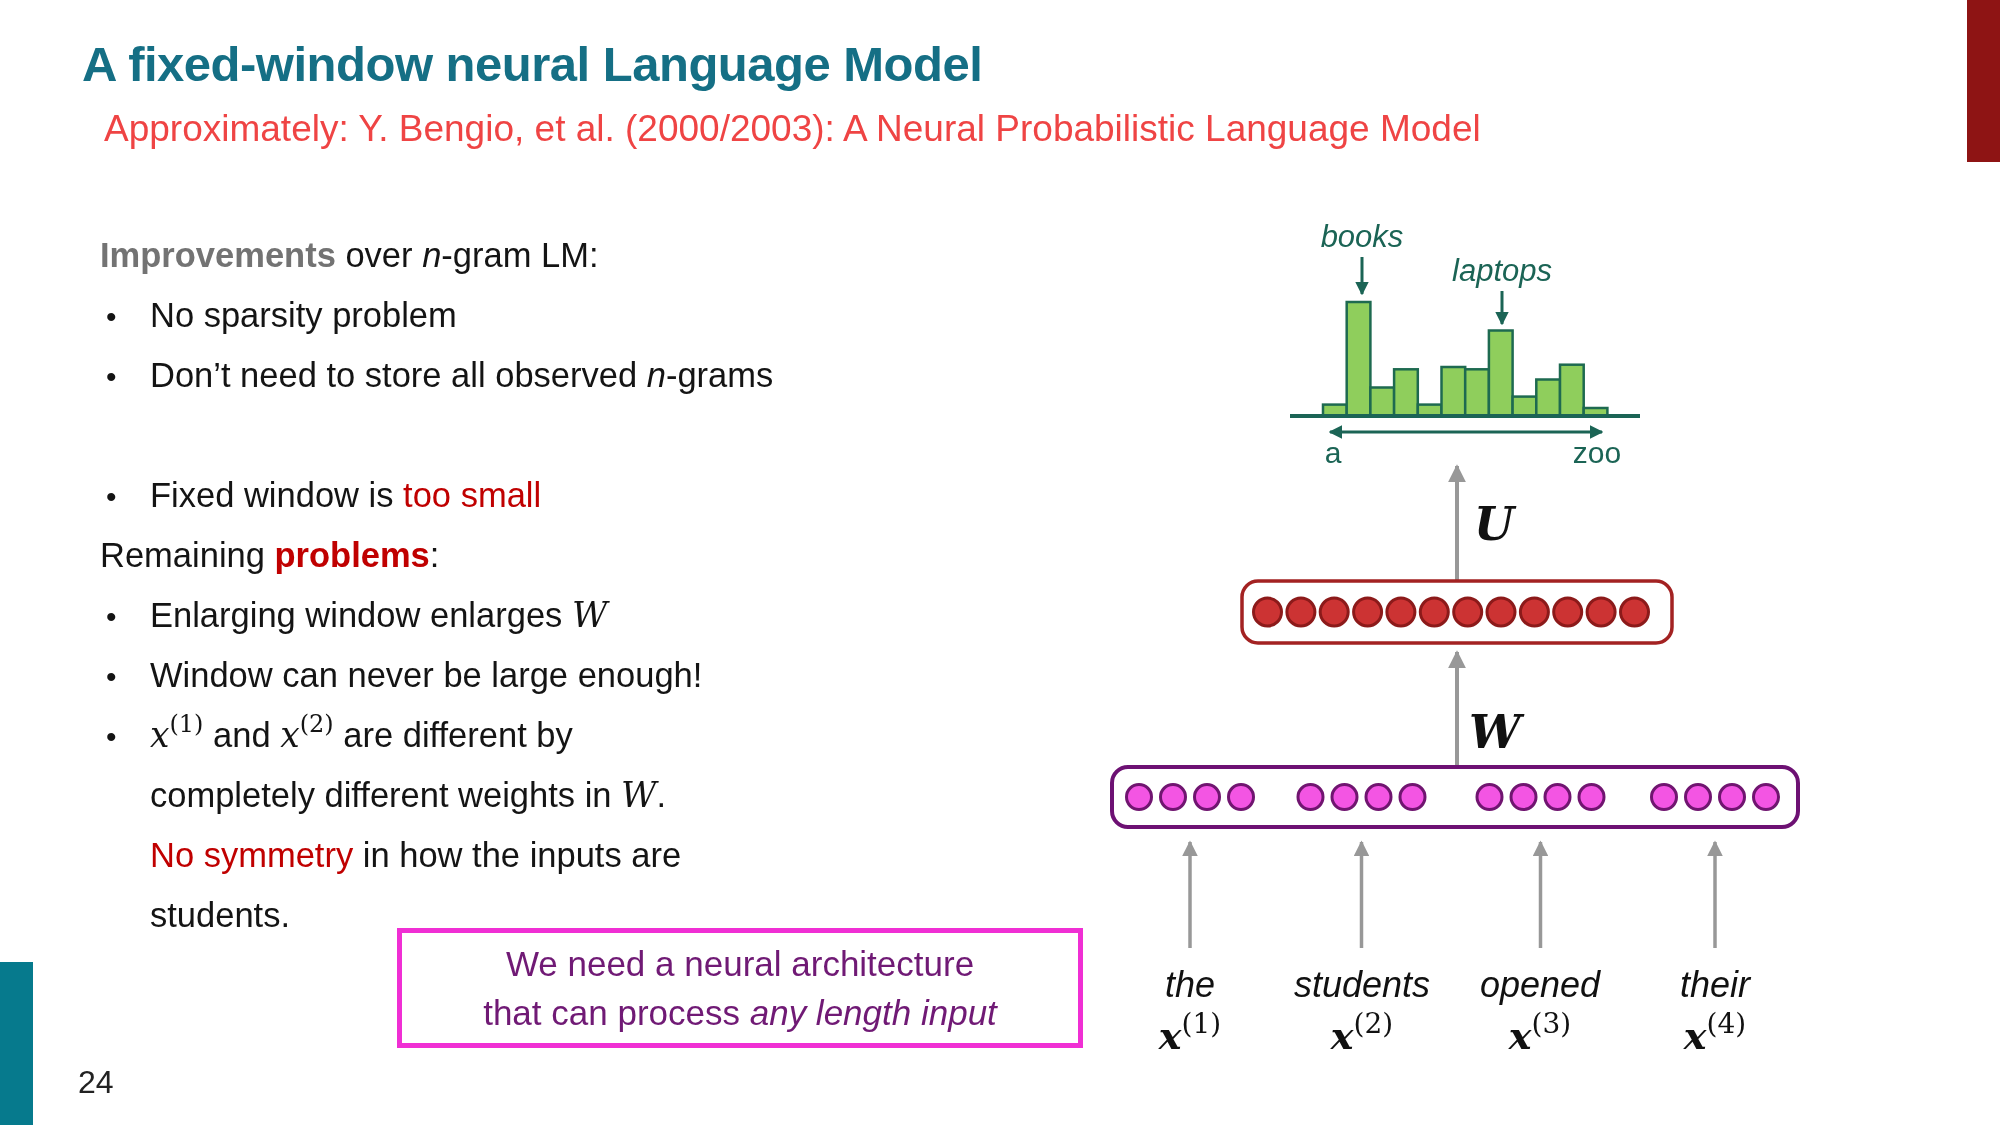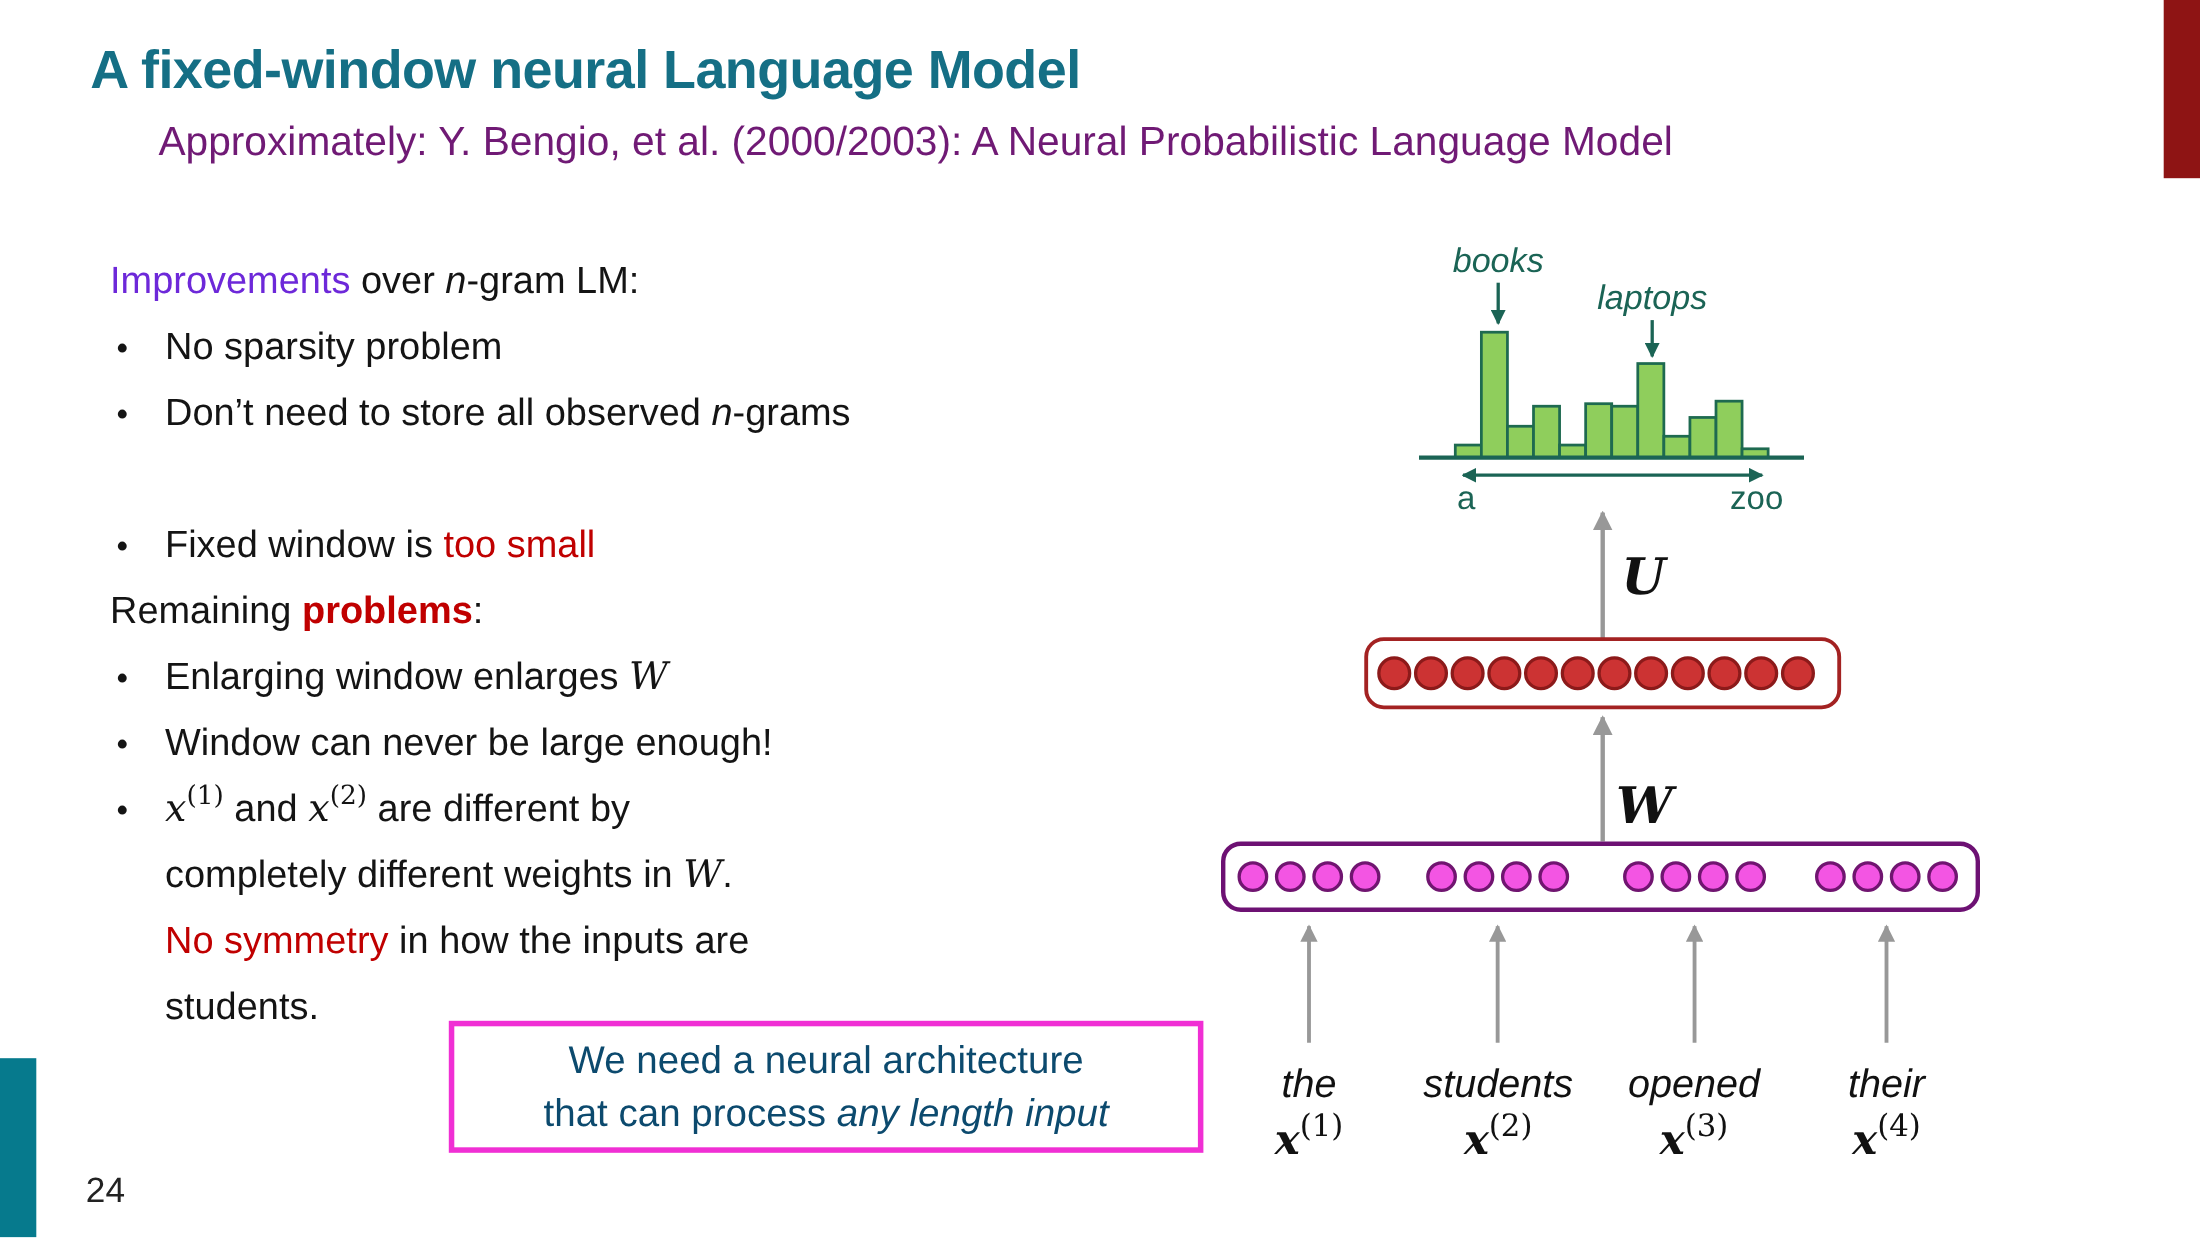--- a/index.html
+++ b/index.html
@@ -5,38 +5,38 @@
   html,body{margin:0;padding:0;background:#ffffff;}
   .slide{position:relative;width:2000px;height:1125px;background:#ffffff;overflow:hidden;
          font-family:"Liberation Sans",sans-serif;color:#161616;}
 
   
   .bar-top-right{position:absolute;left:1967px;top:0;width:33px;height:162px;background:#8e1414;}
   .bar-bottom-left{position:absolute;left:0;top:962px;width:33px;height:163px;background:#067a8d;}
 
   
   .title{position:absolute;left:82px;top:36px;font-size:49px;font-weight:700;color:#156f85;letter-spacing:-0.5px;}
-  .subtitle{position:absolute;left:104px;top:108px;font-size:37px;color:#701a75;margin-left:40px;}
+  .subtitle{position:absolute;left:104px;top:108px;font-size:37px;color:#ef4444;}
 
   
   .left-col{position:absolute;left:100px;top:225px;width:940px;font-size:34.5px;line-height:60px;color:#141414;}
   .line{height:60px;white-space:nowrap;}
   .bullet{display:inline-block;width:50px;text-indent:6px;font-size:30px;}
   .cont{padding-left:50px;}
-  .green-b{color:#6d28d9;font-weight:400;}
+  .green-b{color:#737373;font-weight:700;}
   .red-b{color:#c00000;font-weight:700;}
   .red{color:#c00000;}
   .it{font-style:italic;}
   .mx{font-family:"DejaVu Serif",serif;font-style:italic;}
   .msup{font-family:"DejaVu Serif",serif;font-style:normal;font-size:24px;vertical-align:15px;line-height:0;}
 
   
-  .callout{position:absolute;left:408px;top:928px;width:686px;height:120px;border:5px solid #f02fd4;
+  .callout{position:absolute;left:397px;top:928px;width:686px;height:120px;border:5px solid #f02fd4;
            box-sizing:border-box;display:flex;flex-direction:column;justify-content:center;align-items:center;
-           font-size:35px;line-height:49px;color:#0c4a6e;background:#fff;text-align:right;}
+           font-size:35px;line-height:49px;color:#701a75;background:#fff;text-align:right;}
 
   .page-num{position:absolute;left:78px;top:1064px;font-size:32px;color:#222;}
 
   
   .diagram{position:absolute;left:0;top:0;width:2000px;height:1125px;}
   .green-stroke{stroke:#1b6455;}
   .gray-stroke{stroke:#989898;}
   .hist-label{font:italic 31px "Liberation Sans",sans-serif;fill:#1b6455;}
   .axis-label{font:30px "Liberation Sans",sans-serif;fill:#1b6455;}
   .mat-label{font:italic 46px "DejaVu Serif",serif;font-weight:700;fill:#111;}

